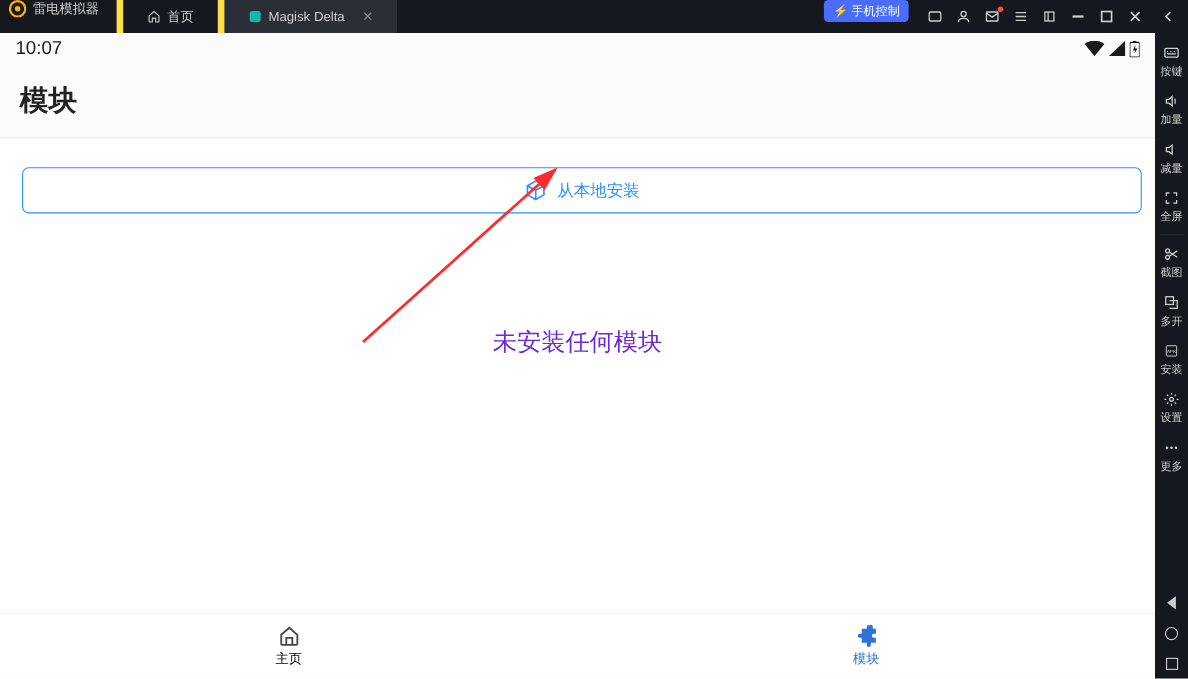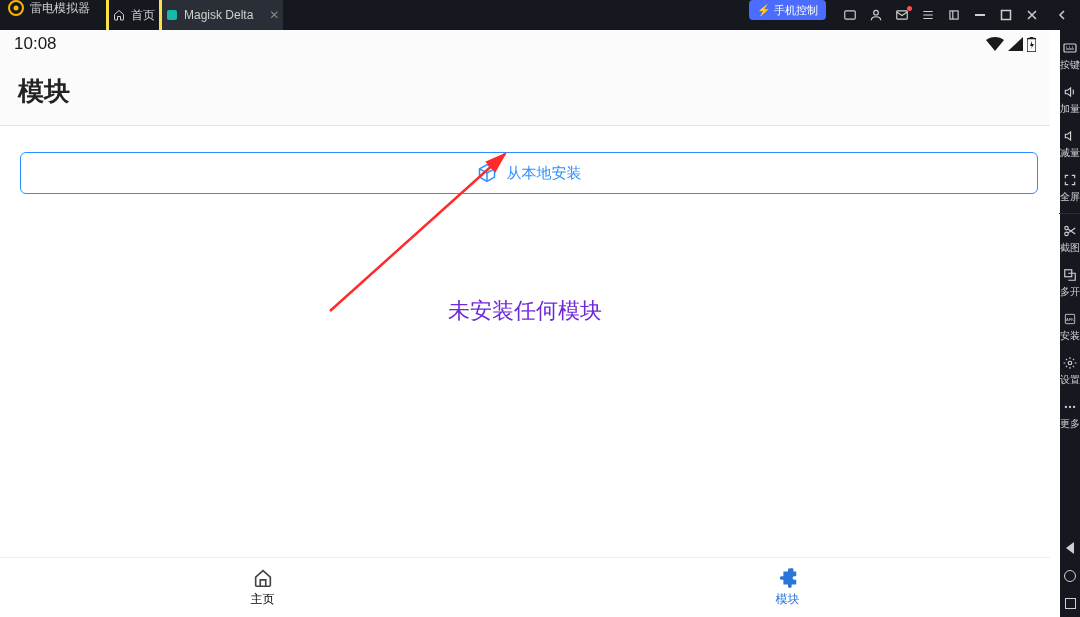--- a/index.html
+++ b/index.html
@@ -2,31 +2,31 @@
 <html><head>
 <meta charset="utf-8">
 <style>
 * { margin: 0; padding: 0; box-sizing: border-box; font-family: -apple-system, "Microsoft YaHei", sans-serif; }
 body { width: 1080px; height: 617px; background: #fff; overflow: hidden; position: relative; }
 
 
 .titlebar { height: 30px; background: #15181e; display: flex; color: #d0d0d0; font-size: 12px; }
 .tb-logo { width: 16px; height: 16px; margin: 0 6px 0 8px; display:flex; align-items:center; justify-content:center; }
 .tb-app { padding-right: 16px; }
-.tb-tab { height: 30px; display: flex; align-items: center; padding: 0 4px; gap: 6px; border-left: 3px solid #fde047; cursor: pointer; }
+.tb-tab { height: 30px; display: flex; align-items: center; padding: 0 22px; gap: 6px; border-left: 6px solid #fde047; cursor: pointer; }
 .tb-tab.active { background: #2a2e36; }
 .tb-tab.active .tab-close { margin-left: 10px; color: #888; }
 .tb-spacer { flex: 1; }
 .tb-btn { height: 20px; padding: 0 8px; border-radius: 4px; background: #4a6dff; color: #fff; font-size: 11px; display:flex; align-items:center; gap:3px; margin-right:6px; }
 .tb-icons { display:flex; align-items:center; gap: 10px; padding: 0 10px; color:#bdbdbd; }
 .tb-icon { width:16px; height:16px; display:flex; align-items:center; justify-content:center; cursor:pointer; position:relative; }
 .tb-icon.reddot::after { content:""; position:absolute; top:-1px; right:-2px; width:5px; height:5px; background:#ff4d4d; border-radius:50%; }
 
 
-.right-sidebar { position:absolute; top:30px; right:0; width:20px; height:587px; background:#15181e; color:#cfcfcf; font-size:10px; display:flex; flex-direction:column; align-items:center; padding-top:4px; }
+.right-sidebar { position:absolute; top:30px; right:0; width:30px; height:587px; background:#15181e; color:#cfcfcf; font-size:10px; display:flex; flex-direction:column; align-items:center; padding-top:4px; }
 .rs-item { width:30px; display:flex; flex-direction:column; align-items:center; gap:2px; padding:6px 0; cursor:pointer; }
 .rs-item .ico { width:16px; height:16px; display:flex; align-items:center; justify-content:center; }
 .rs-divider { height:1px; width:22px; background:#2a2d33; margin:3px 0; }
 .rs-bottom { margin-top:auto; margin-bottom:8px; display:flex; flex-direction:column; align-items:center; gap:16px; }
 .rs-tri { width:0; height:0; border-top:6px solid transparent; border-bottom:6px solid transparent; border-right:8px solid #cfcfcf; }
 .rs-circ { width:12px; height:12px; border:1.5px solid #cfcfcf; border-radius:50%; }
 .rs-sq { width:11px; height:11px; border:1.5px solid #cfcfcf; }
 
 
 .screen { position:absolute; top:30px; left:0; width:1050px; height:587px; background:#fbfbfb; display:flex; flex-direction:column; }
@@ -219,21 +219,21 @@
     </div>
   <div class="rs-bottom">
     <div class="rs-tri"></div>
     <div class="rs-circ"></div>
     <div class="rs-sq"></div>
   </div>
 </div>
 
 <div class="screen">
   <div class="statusbar">
-    <span class="sb-time">10:08</span>
+    <span class="sb-time">10:07</span>
     <span class="sb-right">
       <svg width="18" height="14" viewBox="0 0 18 14">
           <path d="M9 14L0 3C5 -1 13 -1 18 3z" fill="#1a1a1a"></path>
         </svg>
       <svg width="15" height="14" viewBox="0 0 15 14">
           <path d="M0 14L15 14L15 0z" fill="#1a1a1a"></path>
         </svg>
       <svg width="9" height="15" viewBox="0 0 9 15">
           <rect x="0" y="1.5" width="9" height="13.5" rx="1.2" fill="none" stroke="#1a1a1a" stroke-width="1.3"></rect>
           <rect x="3" y="0" width="3" height="1.5" fill="#1a1a1a"></rect>

